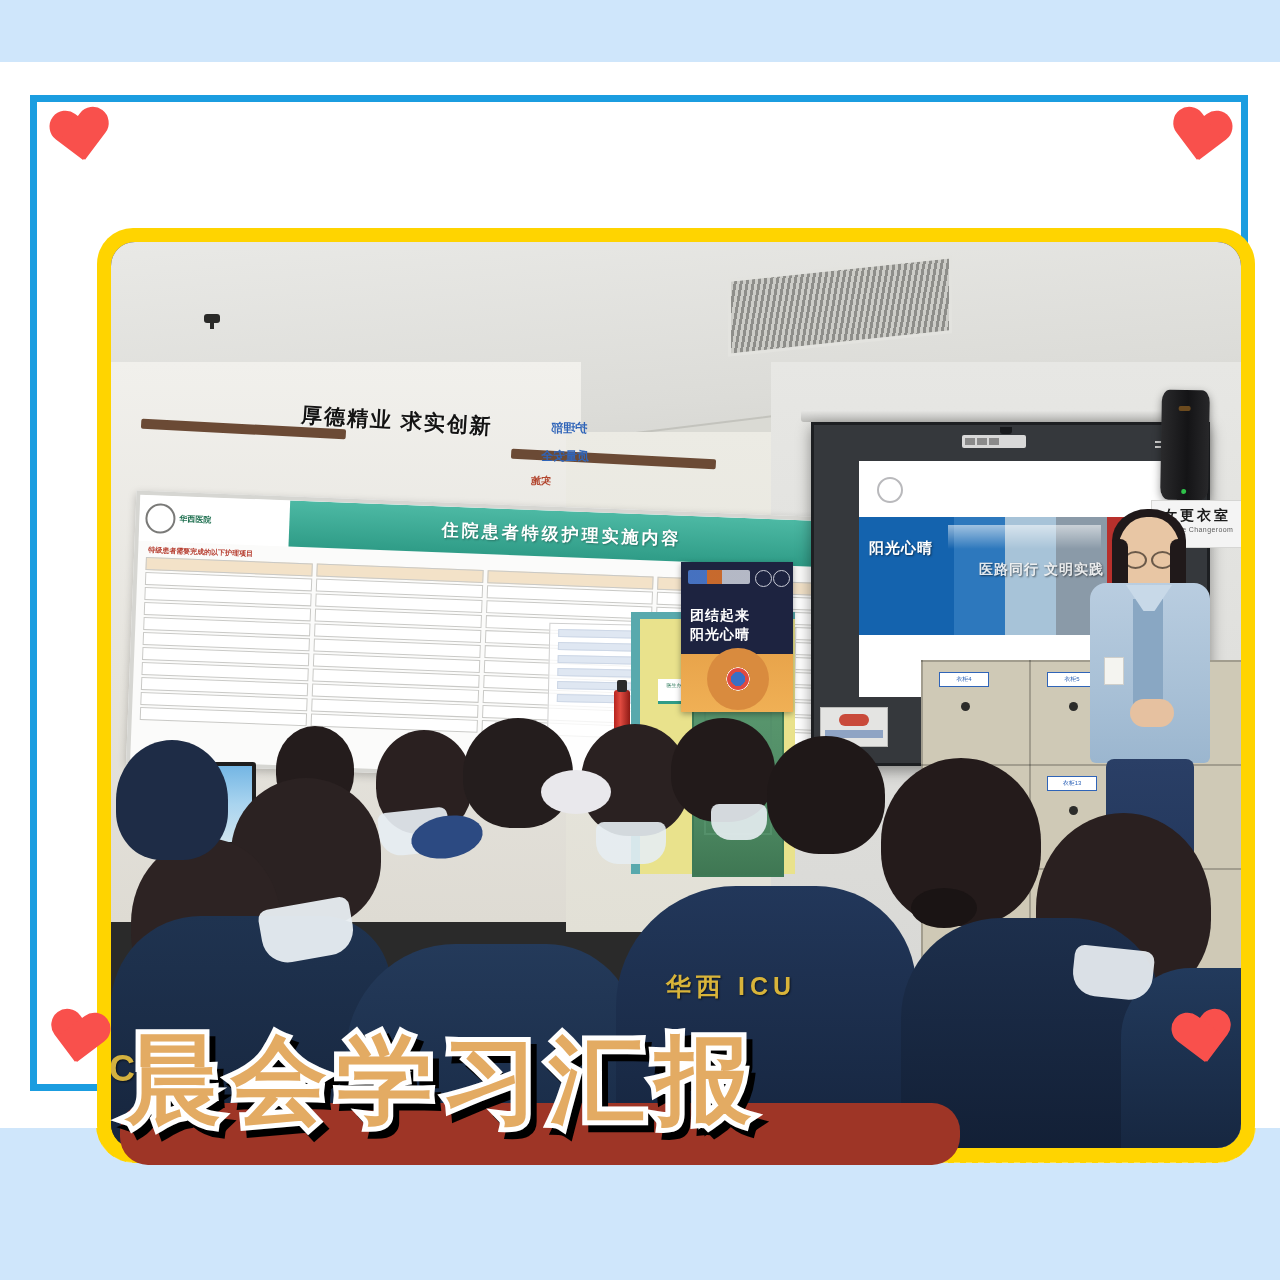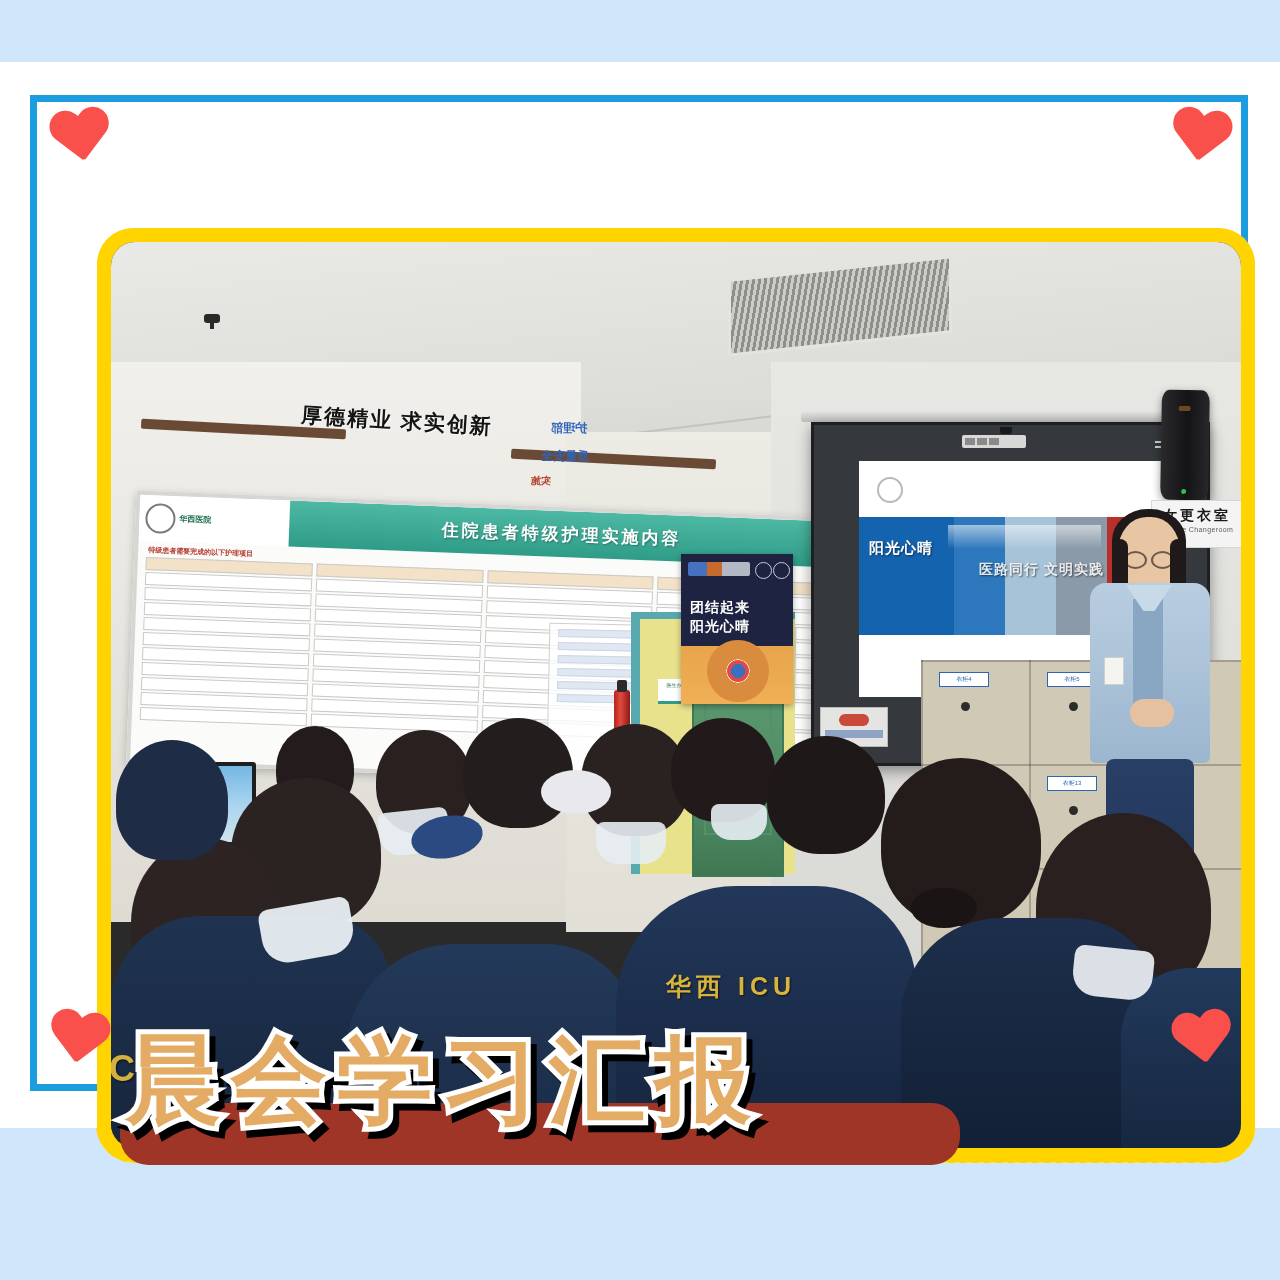--- a/index.html
+++ b/index.html
@@ -139,21 +139,21 @@
     background:linear-gradient(180deg,#5d9b72 0,#4e8a63 70%,#3f7753 100%);
     border:2px solid #3e7a56;
   }
   .door-leaf:after{content:"";position:absolute;left:10px;top:14px;right:10px;bottom:40px;border:2px solid #54906a;}
   .door-sign{position:absolute;left:18px;top:60px;width:42px;height:22px;background:#fff;border-bottom:3px solid #2f9c87;}
   .door-sign span{display:block;font-size:5px;color:#1d6f4f;text-align:center;margin-top:3px;}
   .door-closer{position:absolute;left:82px;top:-2px;width:54px;height:9px;background:#c9c9c4;}
 
   
   .poster{
-    position:absolute;left:570px;top:312px;width:112px;height:150px;
+    position:absolute;left:570px;top:320px;width:112px;height:150px;
     background:#1d2340;overflow:hidden;box-shadow:0 2px 6px rgba(0,0,0,.35);
   }
   .poster .who{position:absolute;left:7px;top:8px;width:62px;height:14px;
     background:linear-gradient(90deg,#4d7fd6 0 30%,#e5762a 30% 55%,#cfd3dd 55% 100%);opacity:.85;border-radius:2px;}
   .poster .badge{position:absolute;top:8px;width:15px;height:15px;border:1px solid #c9cbd6;border-radius:50%;}
   .poster .b1{left:74px;}
   .poster .b2{left:92px;}
   .poster-txt{position:absolute;left:9px;top:44px;color:#fff;font-size:14px;
     font-weight:bold;line-height:1.35;letter-spacing:1px;}
   .poster-bottom{position:absolute;left:0;bottom:0;width:100%;height:58px;

